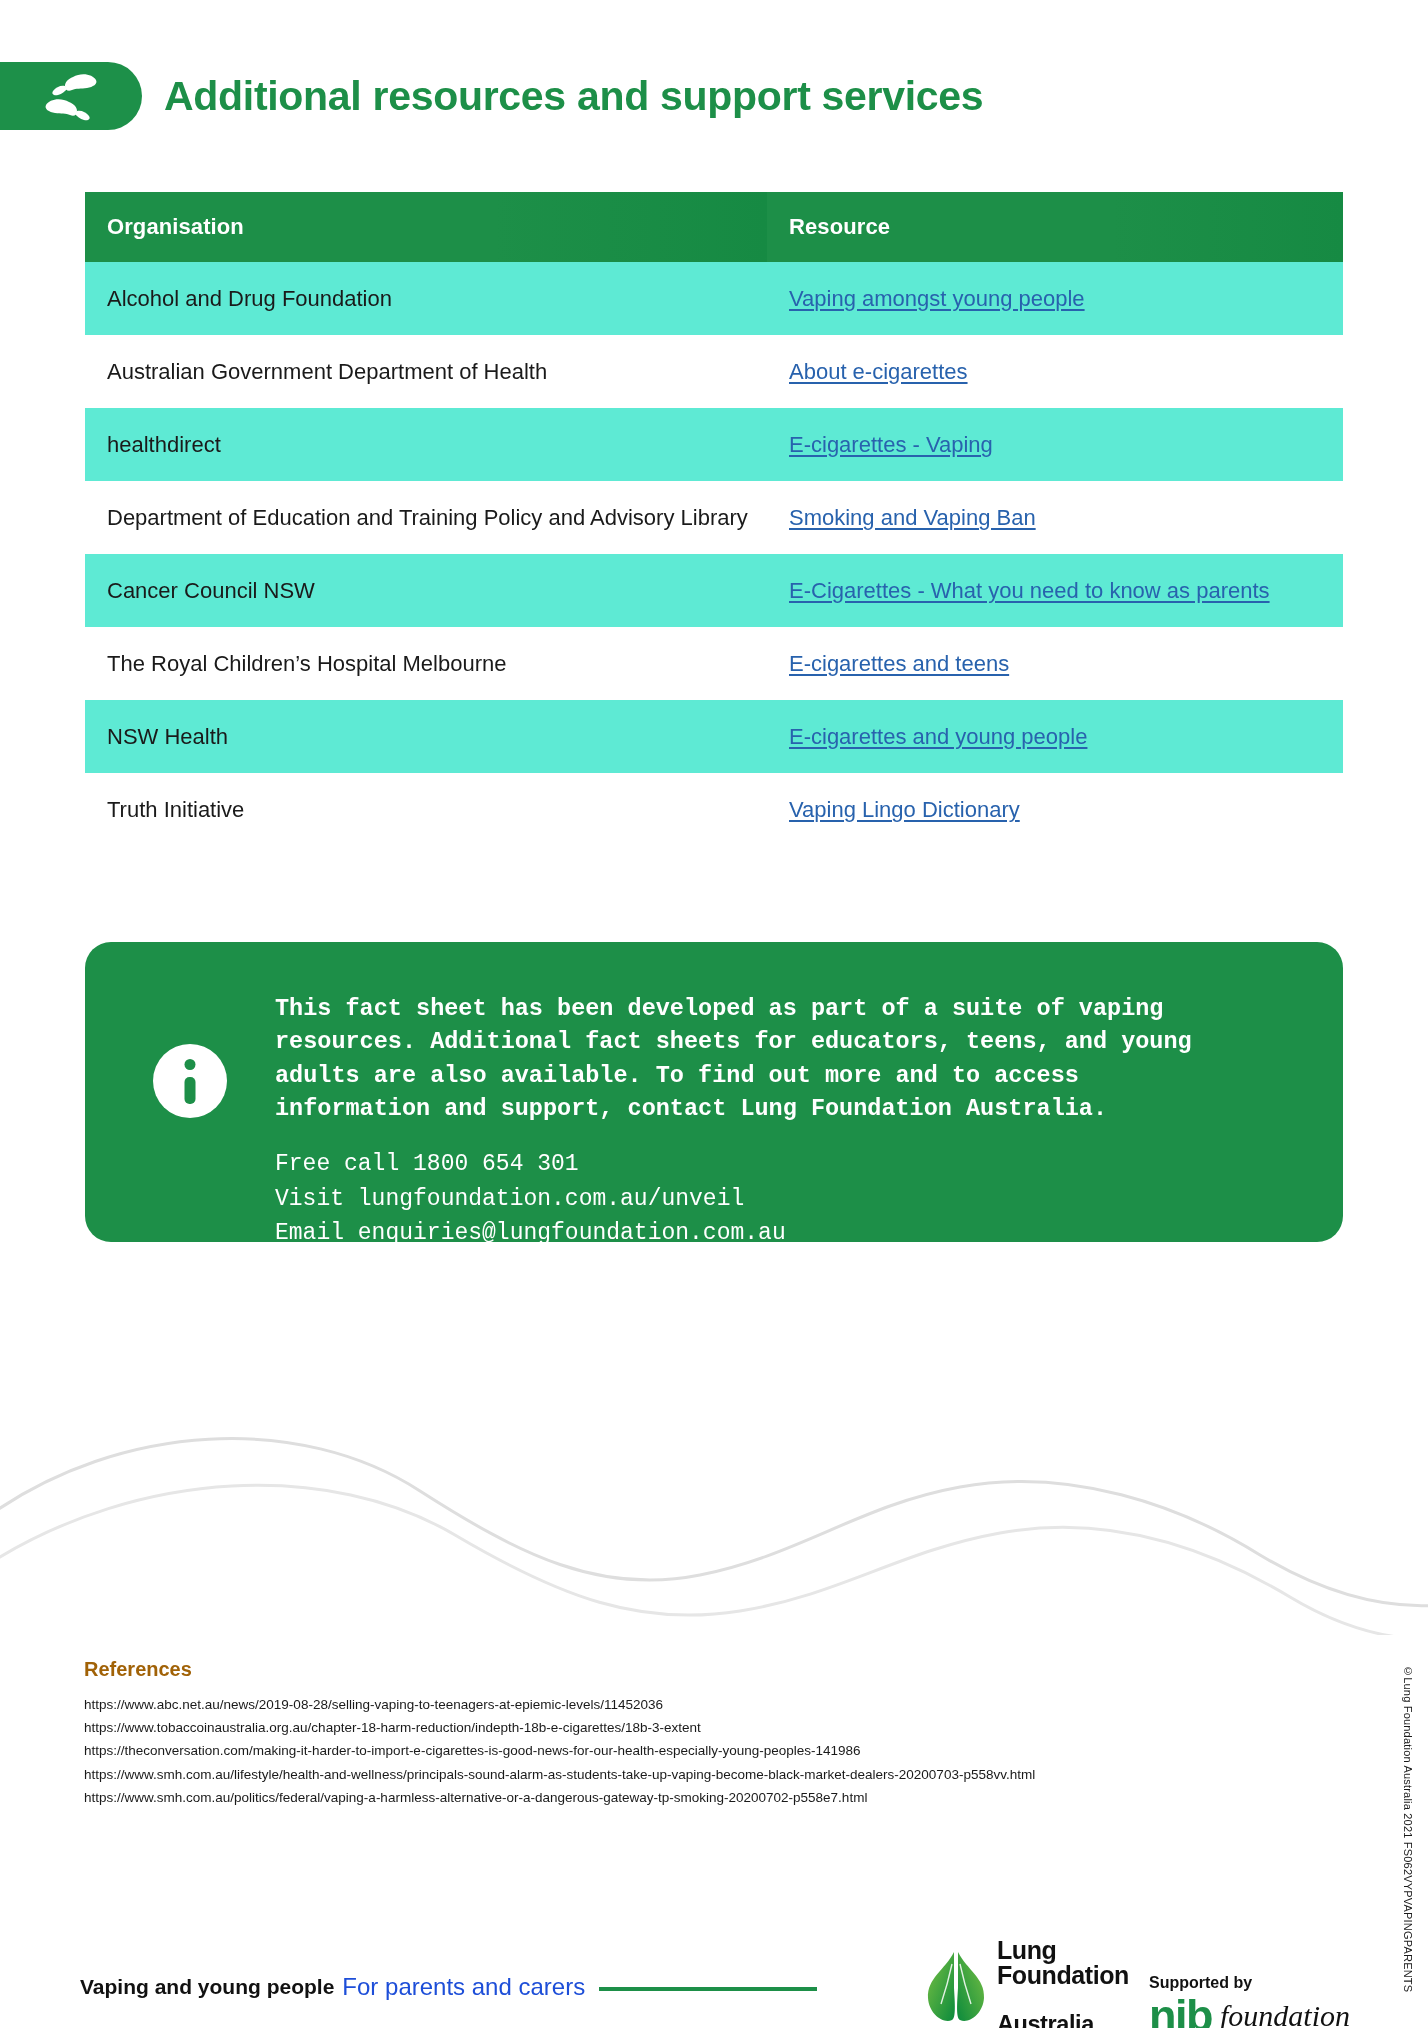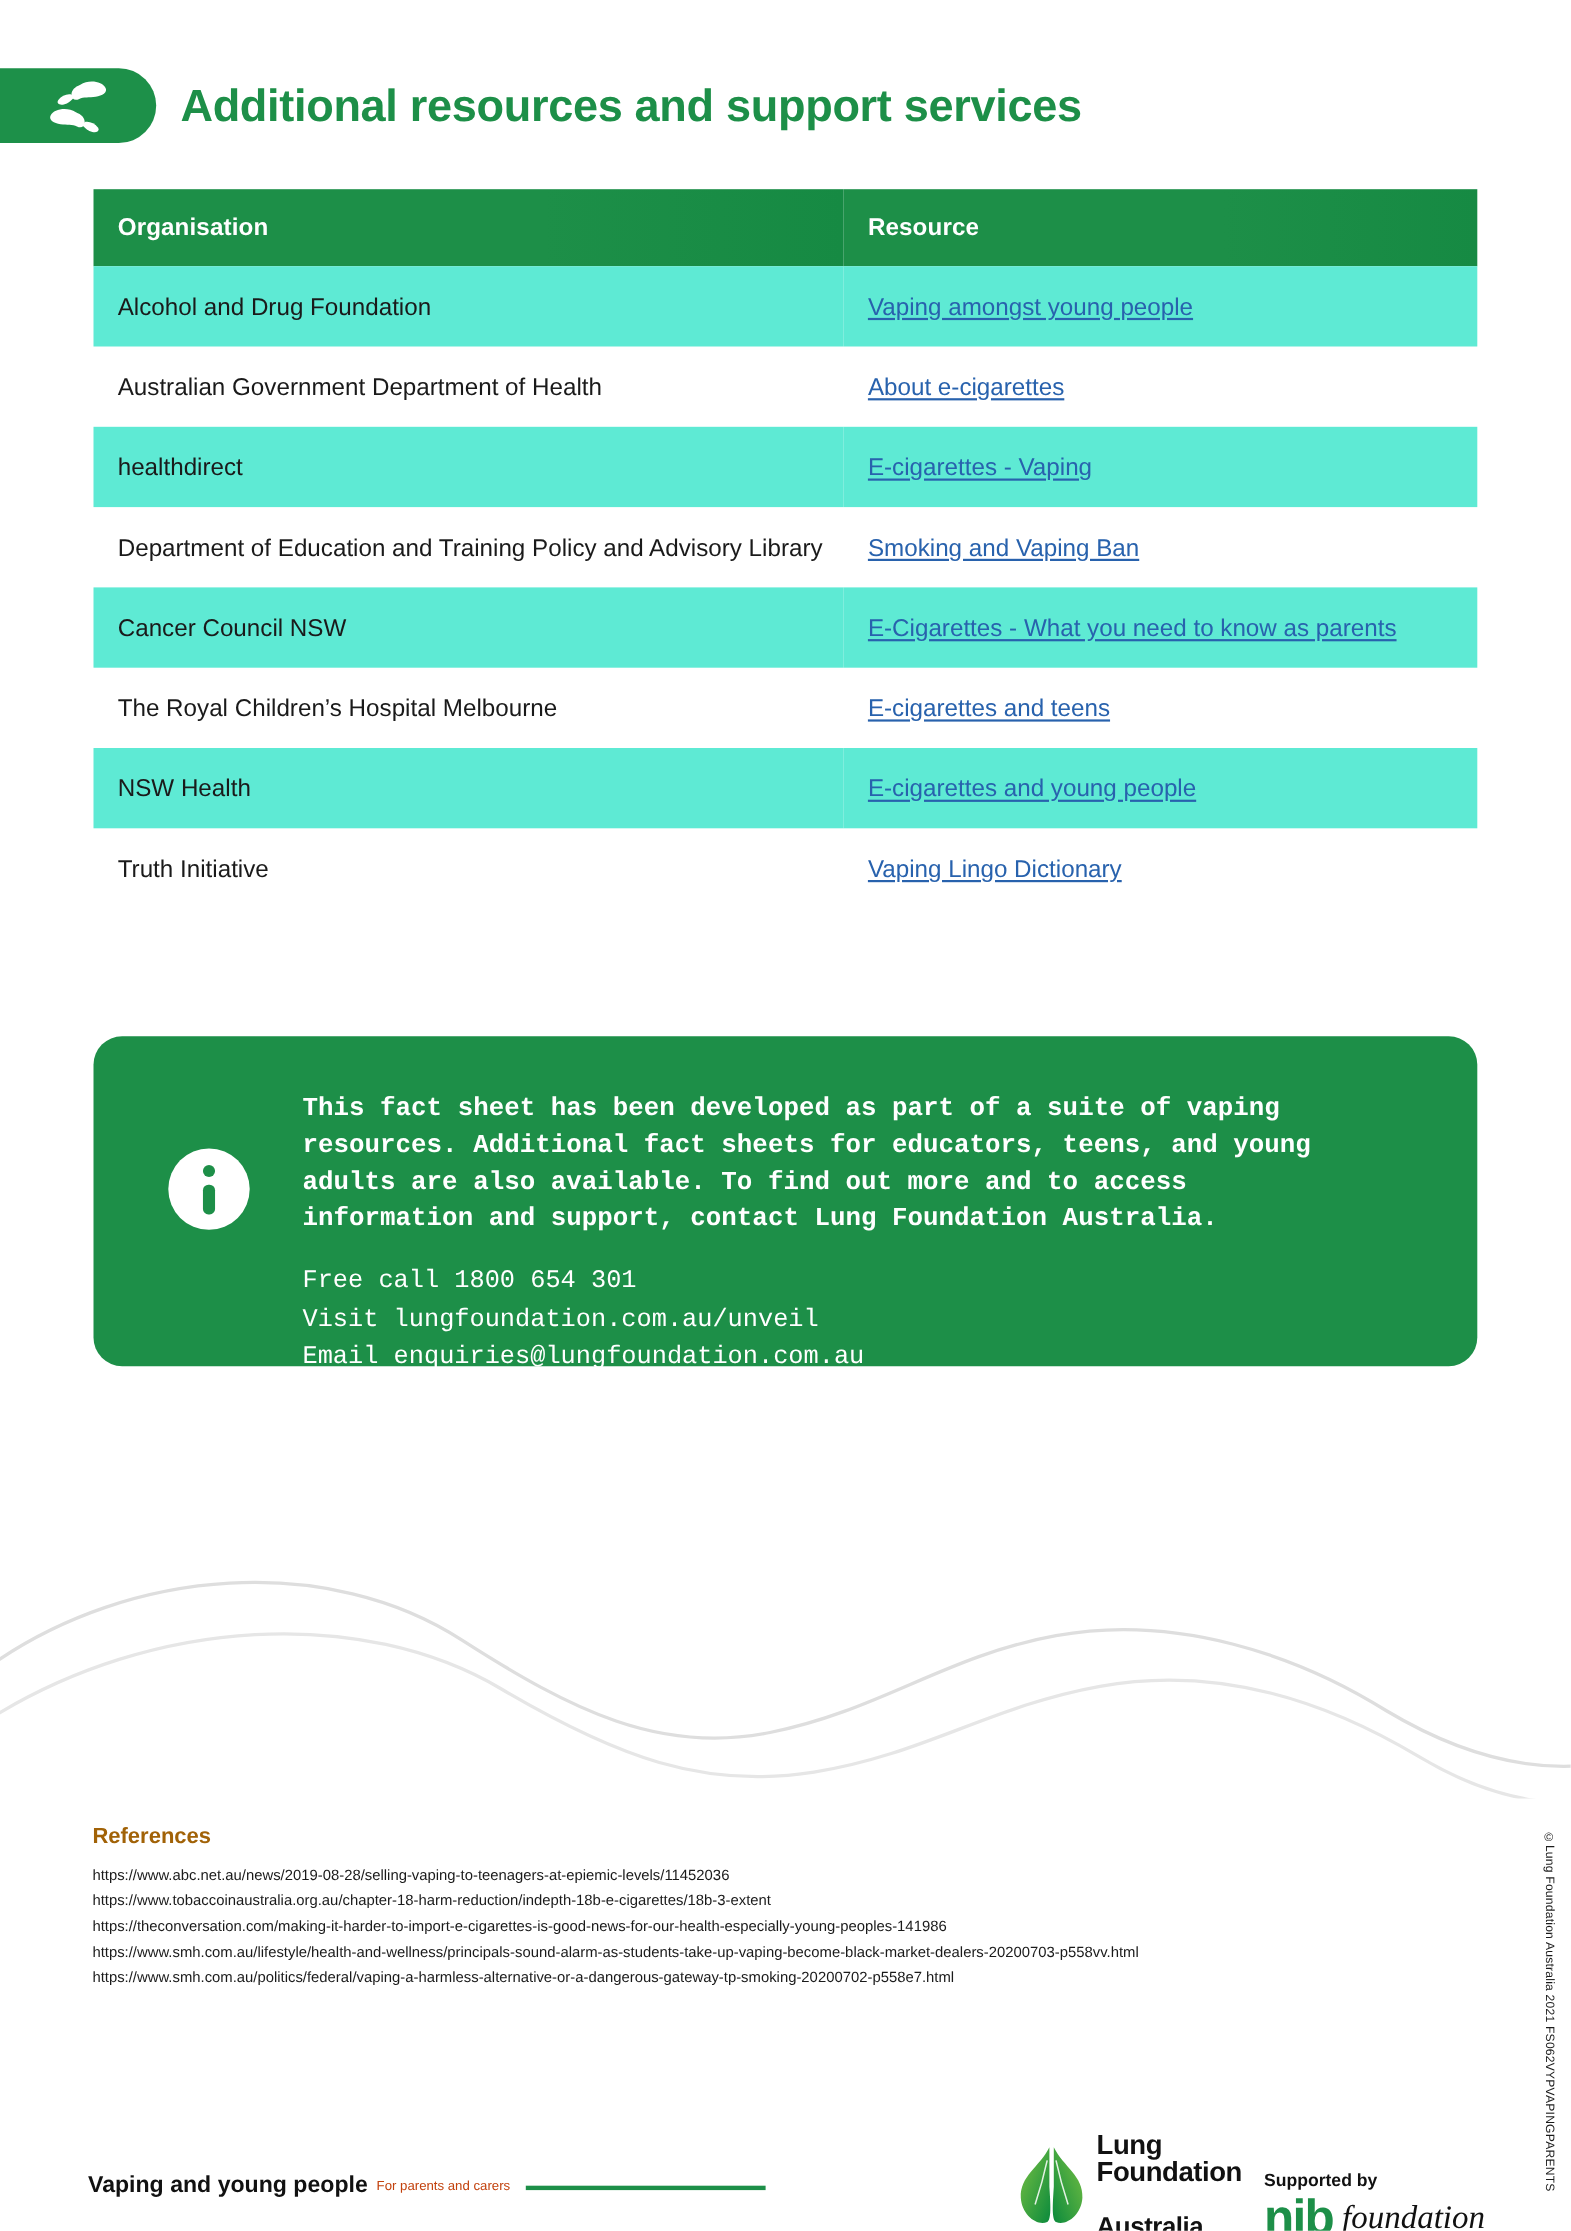--- a/index.html
+++ b/index.html
@@ -44,21 +44,21 @@
     font-weight: bold;
     letter-spacing: -0.3px;
     white-space: nowrap;
     line-height: 1;
   }
 
   
   .res-table {
     position: absolute;
     left: 85px;
-    top: 172px;
+    top: 192px;
     width: 1258px;
     border-collapse: collapse;
     table-layout: fixed;
   }
   .res-table th {
     background: linear-gradient(to right, #1d8f48 0%, #1d8f48 60%, #168a43 100%);
     color: #ffffff;
     font-size: 22px;
     font-weight: bold;
     text-align: left;
@@ -188,22 +188,22 @@
     display: flex;
     align-items: center;
   }
   .footer-title {
     font-size: 21px;
     font-weight: bold;
     color: #111111;
     white-space: nowrap;
   }
   .footer-sub {
-    font-size: 12px;
-    color: #c2410c;
+    font-size: 24px;
+    color: #1d4ed8;
     margin-left: 8px;
     white-space: nowrap;
   }
   .footer-rule {
     height: 4px;
     background: #1d8f48;
     width: 218px;
     margin-left: 14px;
     margin-top: 4px;
   }

